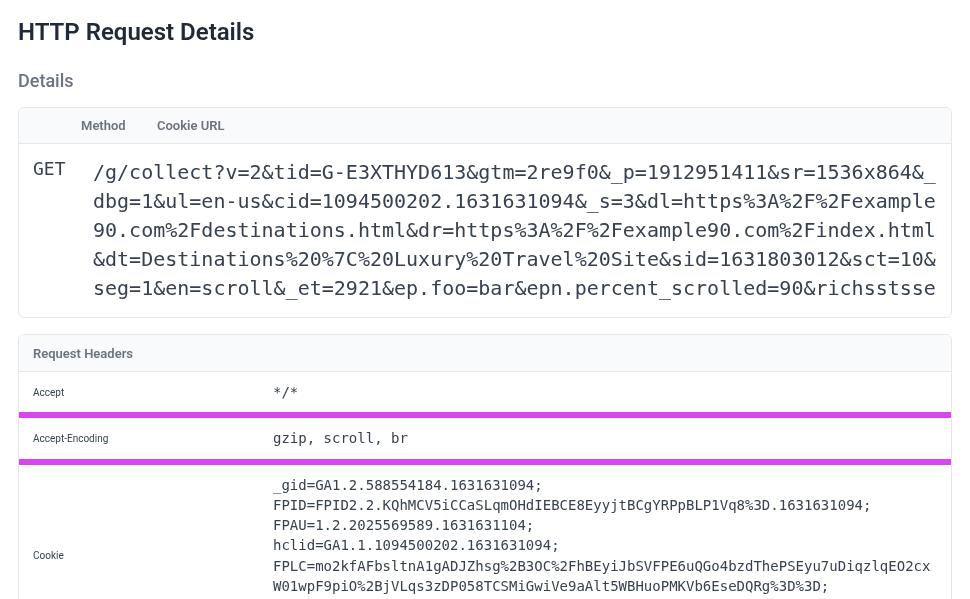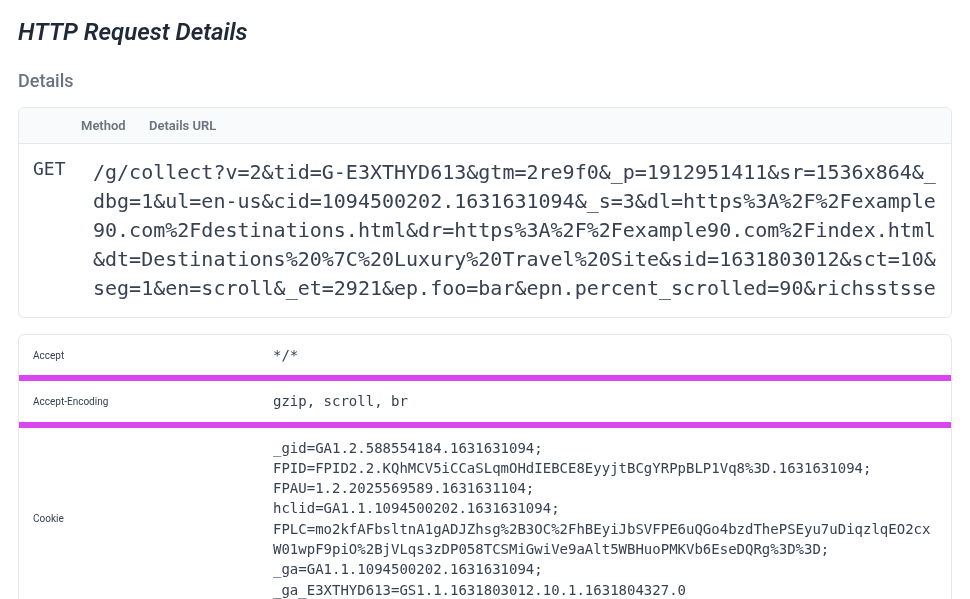--- a/index.html
+++ b/index.html
@@ -12,42 +12,41 @@
       background: #fff;
       color: #1f2937;
       padding: 18px;
       font-size: 14px;
     }
     h1 {
       font-size: 24px;
       font-weight: 600;
       color: #1f2937;
       margin-bottom: 24px;
-      font-style: italic;
     }
     h2 {
       font-size: 18px;
       font-weight: 500;
       color: #6b7280;
       margin-bottom: 16px;
     }
     .panel {
       border: 1px solid #e5e7eb;
       border-radius: 6px;
       overflow: hidden;
       margin-bottom: 16px;
     }
     .panel-header {
       background: #f9fafb;
       border-bottom: 1px solid #e5e7eb;
       padding: 10px 14px;
     }
     .panel-header-cols {
       display: flex;
-      gap: 16px;
+      gap: 24px;
       padding-left: 48px;
     }
     .col-header {
       font-size: 13px;
       font-weight: 600;
       color: #6b7280;
     }
     .col-header.method {
       width: 52px;
     }
@@ -109,32 +108,35 @@
 <body>
 
 <h1>HTTP Request Details</h1>
 
 <h2>Details</h2>
 
 <div class="panel">
   <div class="panel-header">
     <div class="panel-header-cols">
       <div class="col-header method">Method</div>
-      <div class="col-header">Details URL</div>
+      <div class="col-header">Cookie URL</div>
     </div>
   </div>
   <div class="panel-body">
     <div class="request-row">
       <div class="method-cell">GET</div>
       <div class="url-cell">/g/collect?v=2&amp;tid=G-E3XTHYD613&amp;gtm=2re9f0&amp;_p=1912951411&amp;sr=1536x864&amp;_dbg=1&amp;ul=en-us&amp;cid=1094500202.1631631094&amp;_s=3&amp;dl=https%3A%2F%2Fexample90.com%2Fdestinations.html&amp;dr=https%3A%2F%2Fexample90.com%2Findex.html&amp;dt=Destinations%20%7C%20Luxury%20Travel%20Site&amp;sid=1631803012&amp;sct=10&amp;seg=1&amp;en=scroll&amp;_et=2921&amp;ep.foo=bar&amp;epn.percent_scrolled=90&amp;richsstsse</div>
     </div>
   </div>
 </div>
 
 <div class="panel">
+  <div class="panel-header">
+    <span class="headers-title">Request Headers</span>
+  </div>
   <div class="panel-body">
     <table class="headers">
       <tbody id="headers-tbody">
           <tr>
             <td class="key">Accept</td>
             <td class="val">*/*</td>
           </tr>
           <tr>
             <td class="key">Accept-Encoding</td>
             <td class="val">gzip, scroll, br</td>

